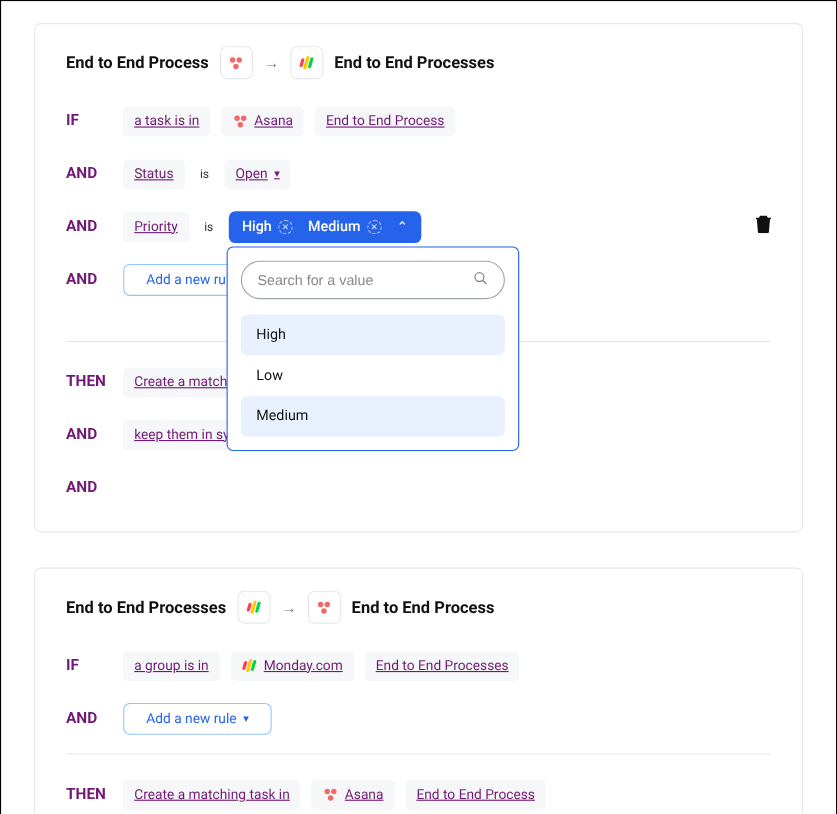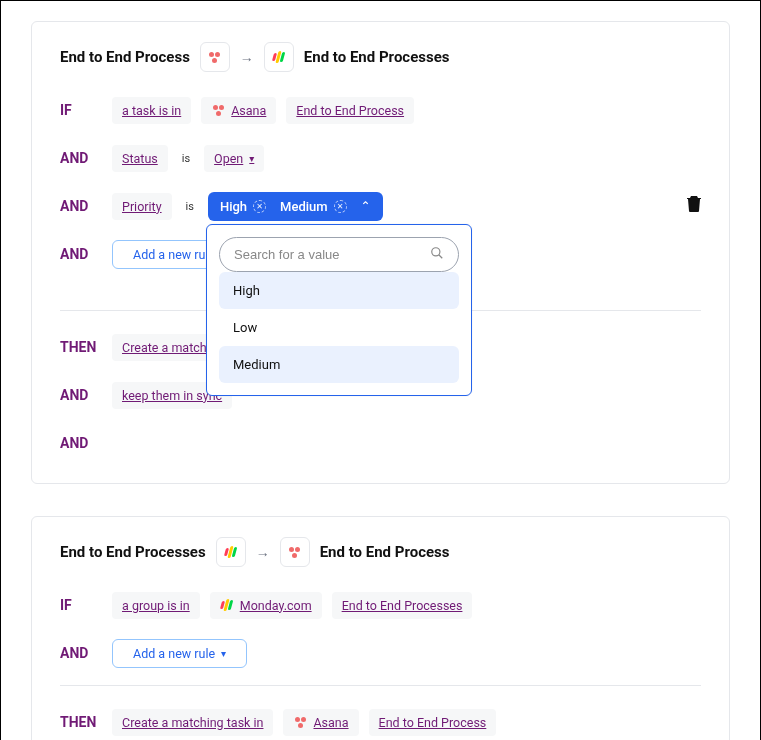--- a/index.html
+++ b/index.html
@@ -127,21 +127,21 @@
       z-index: 100;
       box-shadow: 0 0 0 1px rgba(0,0,0,0.02);
     }
     .search-box {
       border: 1px solid #9ca3af;
       border-radius: 18px;
       padding: 7px 14px;
       display: flex;
       align-items: center;
       gap: 8px;
-      margin-bottom: 0;
+      margin-bottom: 14px;
     }
     .search-box input {
       border: none;
       outline: none;
       flex: 1;
       font-size: 13px;
       color: #555;
     }
     .search-box input::placeholder { color: #888; }
     .option {

